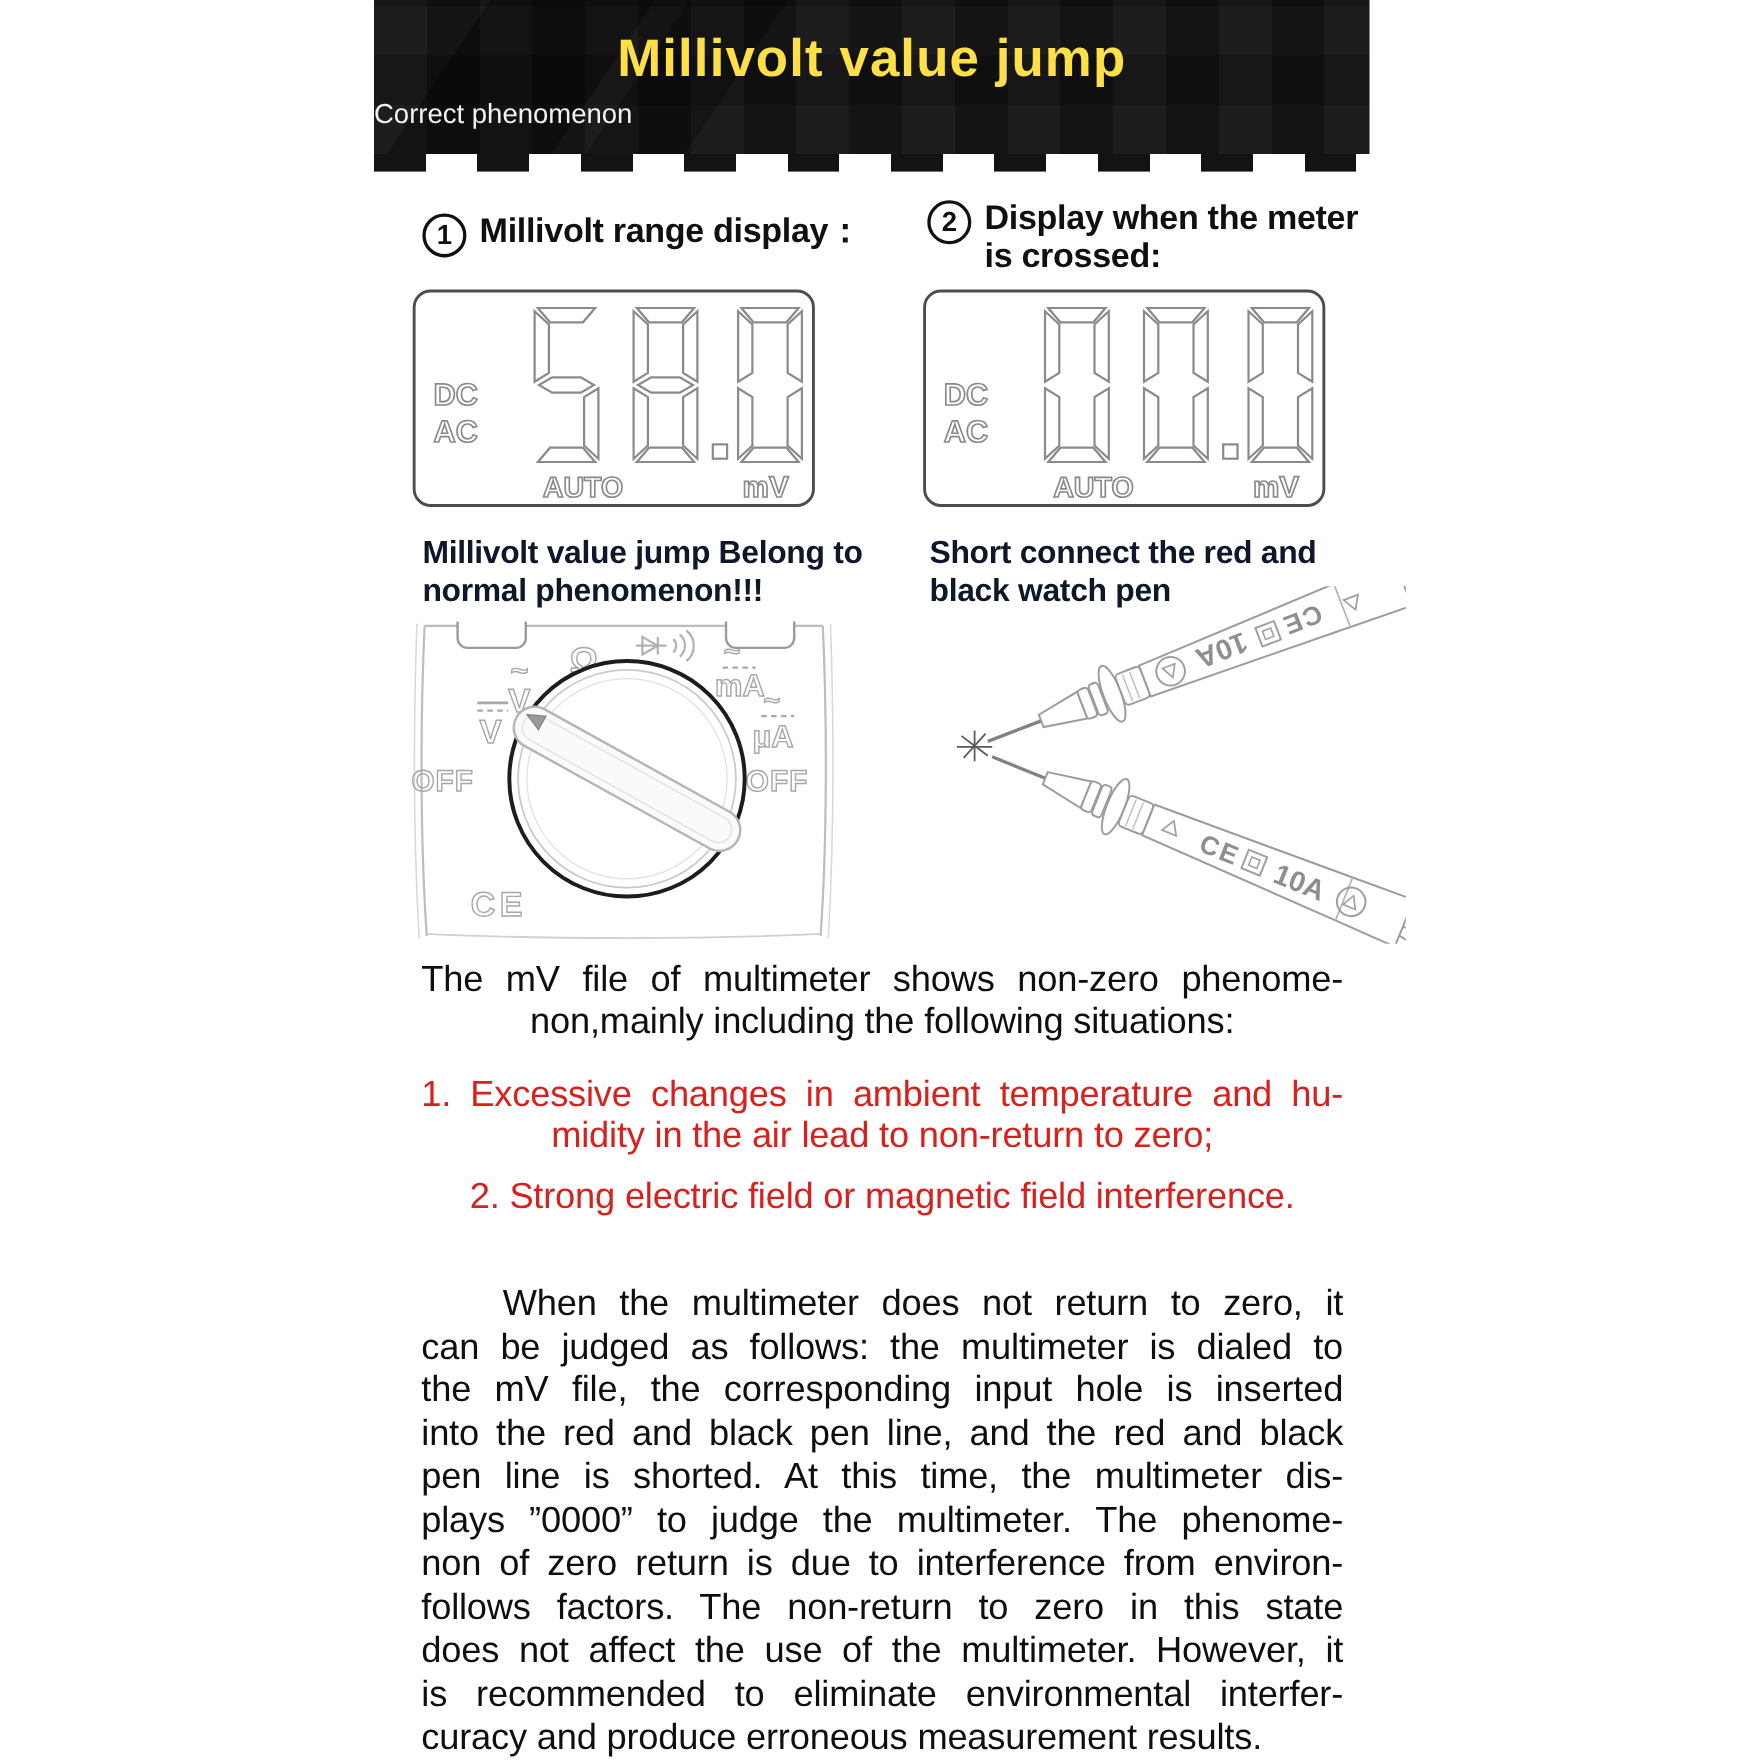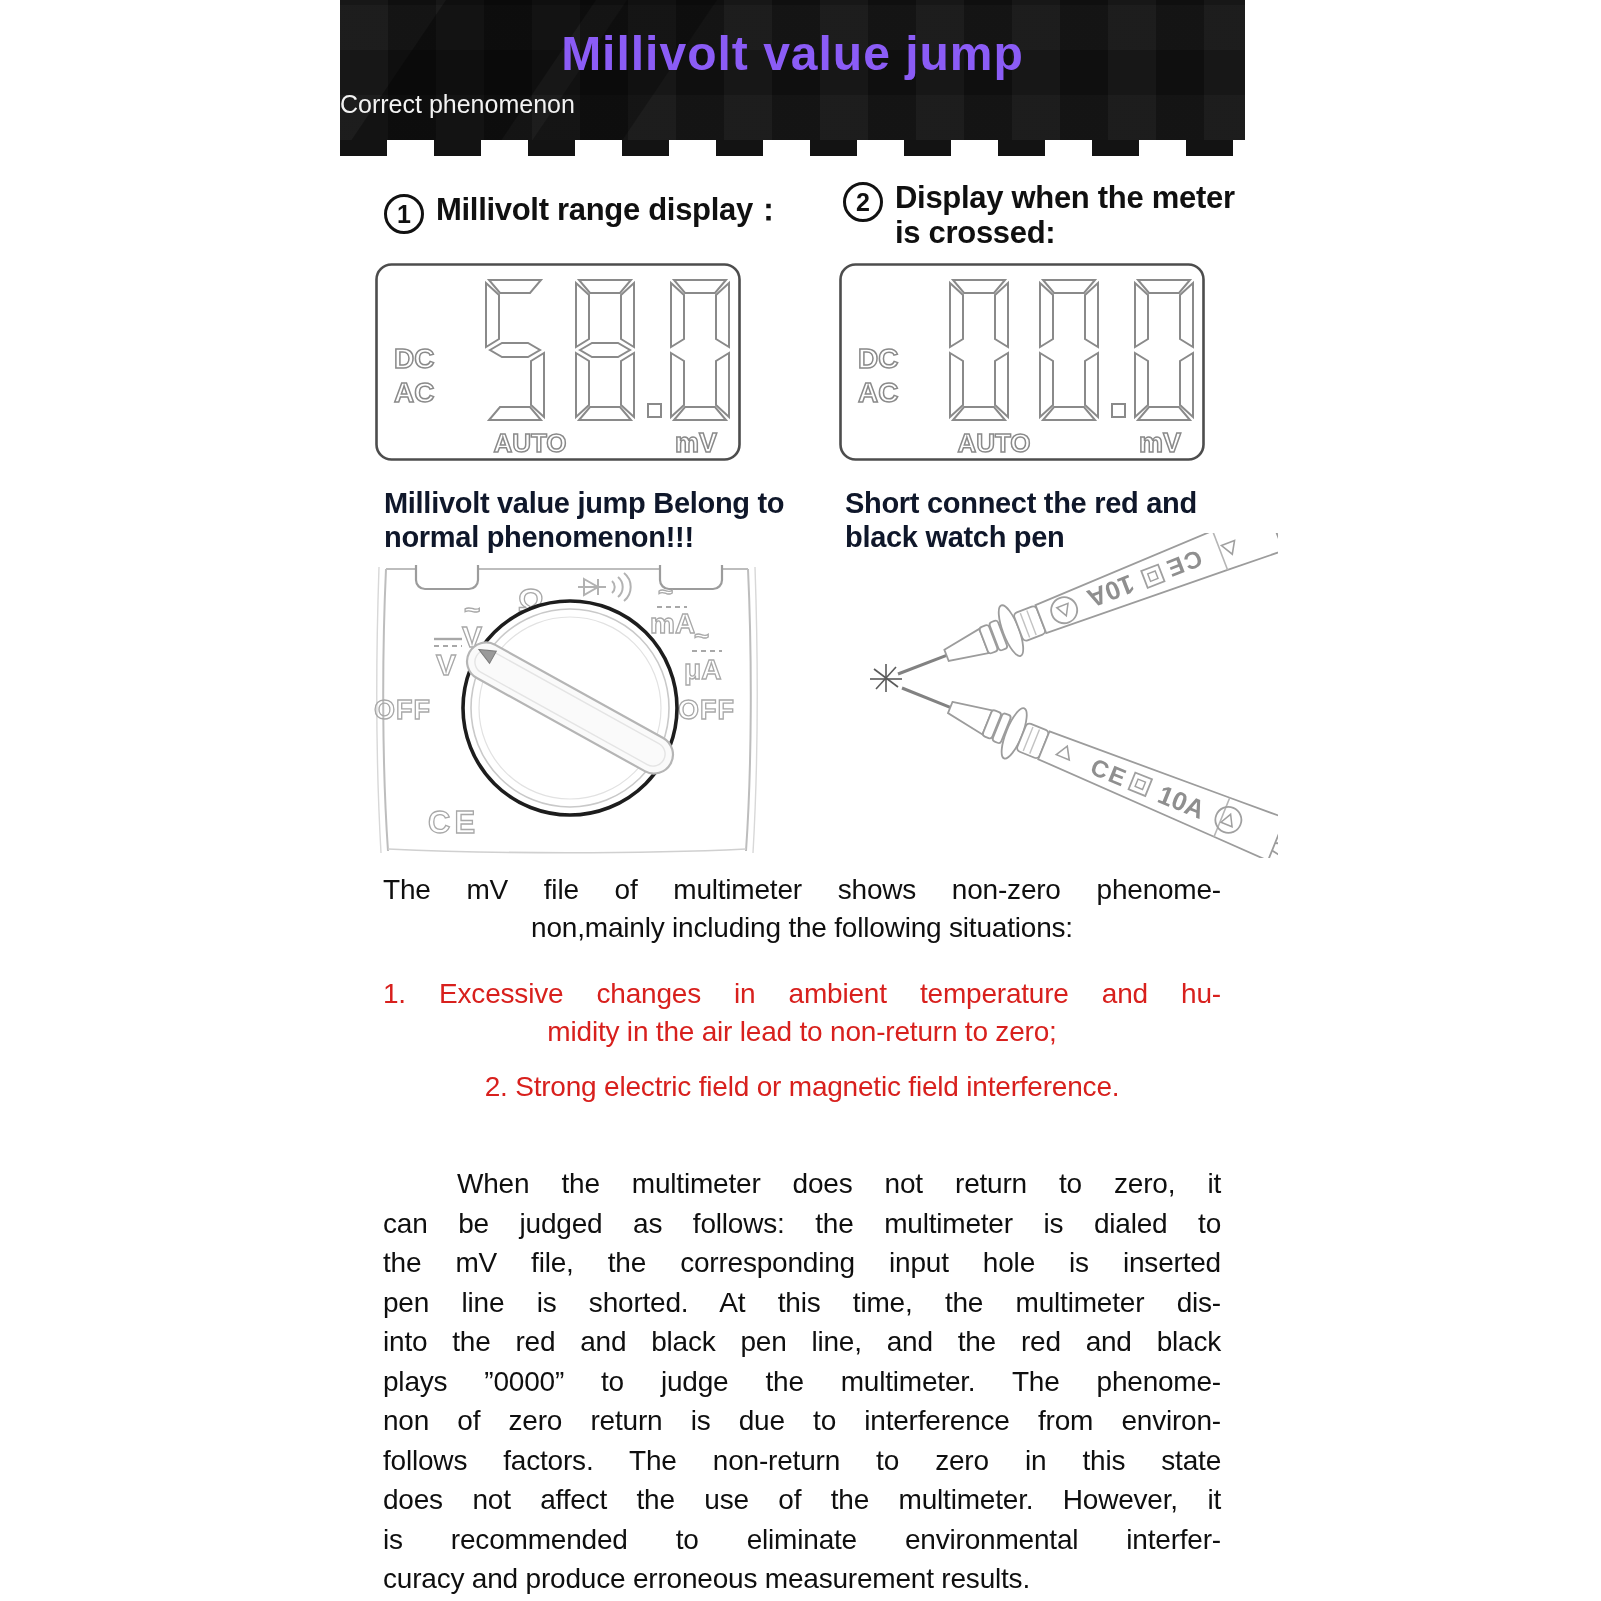--- a/index.html
+++ b/index.html
@@ -10,21 +10,21 @@
   .banner{position:absolute;left:340px;top:0;width:905px;height:140px;background:#131313;overflow:hidden;}
   .banner-pattern{position:absolute;inset:0;
     background-image:
       repeating-linear-gradient(90deg, rgba(255,255,255,0.030) 0 48px, rgba(0,0,0,0.14) 48px 96px),
       repeating-linear-gradient(0deg, rgba(255,255,255,0.022) 0 45px, rgba(0,0,0,0.10) 45px 90px);
     opacity:.8;}
   .banner-slash{position:absolute;top:-30%;width:150px;height:170%;background:rgba(0,0,0,0.32);transform:skewX(-34deg);}
   .banner-slash.s1{left:6%;}
   .banner-slash.s2{left:26%;width:90px;background:rgba(0,0,0,0.26);}
   .banner-title{position:absolute;left:0;top:26px;width:100%;text-align:center;
-    color:#8b5cf6;font-size:48px;font-weight:700;letter-spacing:1px;}
+    color:#fde047;font-size:48px;font-weight:700;letter-spacing:1px;}
   .banner-subtitle{position:absolute;left:0;top:90px;width:100%;text-align:left;
     color:#f2f2f2;font-size:25px;font-weight:400;}
   .banner-teeth{position:absolute;left:340px;top:140px;width:905px;height:16px;
     background:repeating-linear-gradient(90deg,#131313 0 47px,transparent 47px 94px);}
 
   
   .sec-head{position:absolute;display:flex;align-items:flex-start;gap:12px;}
   .sec-head.left{left:384px;top:192px;width:400px;}
   .sec-head.right{left:843px;top:180px;width:400px;}
   .num-circle{flex:0 0 auto;width:34px;height:34px;border:3px solid #111;border-radius:50%;
@@ -43,21 +43,21 @@
   .caption.left{left:384px;top:486px;width:420px;}
   .caption.right{left:845px;top:486px;width:380px;}
 
   
   .dial-illus{position:absolute;left:372px;top:565px;width:390px;height:290px;}
   .probes-illus{position:absolute;left:858px;top:533px;width:420px;height:325px;}
   .dial-label{fill:none;stroke:#a8a8a8;stroke-width:1.3px;font-family:"Liberation Sans",sans-serif;font-weight:700;}
   .probe-text{fill:#8f8f8f;font-family:"Liberation Sans",sans-serif;font-weight:700;}
 
   
-  .textblock{position:absolute;left:383px;width:838px;font-size:28px;letter-spacing:-0.2px;}
+  .textblock{position:absolute;left:383px;width:838px;font-size:33px;letter-spacing:-0.2px;}
   .intro{top:871px;line-height:38px;color:#0f0f0f;}
   .warning{top:975px;line-height:38px;color:#d8201d;}
   .paragraph{top:1116px;line-height:39.5px;color:#0f0f0f;}
   .tline{text-align:center;}
   .intro .tline:first-child,
   .warning .tline:first-child{text-align:justify;text-align-last:justify;}
   .warning .tline:nth-child(3){margin-top:17px;}
   .paragraph .tline{text-align:justify;text-align-last:justify;}
   .paragraph .tline:last-child{text-align-last:left;}
   .paragraph .tline:first-child{padding-left:74px;margin-top:48px;}
@@ -287,22 +287,22 @@
     </div>
   <div class="textblock warning">
       <div class="tline">1. Excessive changes in ambient temperature and hu-</div>
       <div class="tline">midity in the air lead to non-return to zero;</div>
       <div class="tline">2. Strong electric field or magnetic field interference.</div>
     </div>
   <div class="textblock paragraph">
       <div class="tline">When the multimeter does not return to zero, it</div>
       <div class="tline">can be judged as follows: the multimeter is dialed to</div>
       <div class="tline">the mV file, the corresponding input hole is inserted</div>
+      <div class="tline">into the red and black pen line, and the red and black</div>
       <div class="tline">pen line is shorted. At this time, the multimeter dis-</div>
-      <div class="tline">into the red and black pen line, and the red and black</div>
       <div class="tline">plays ”0000” to judge the multimeter. The phenome-</div>
       <div class="tline">non of zero return is due to interference from environ-</div>
       <div class="tline">follows factors. The non-return to zero in this state</div>
       <div class="tline">does not affect the use of the multimeter. However, it</div>
       <div class="tline">is recommended to eliminate environmental interfer-</div>
       <div class="tline">curacy and produce erroneous measurement results.</div>
     </div>
 
 </div>
 

